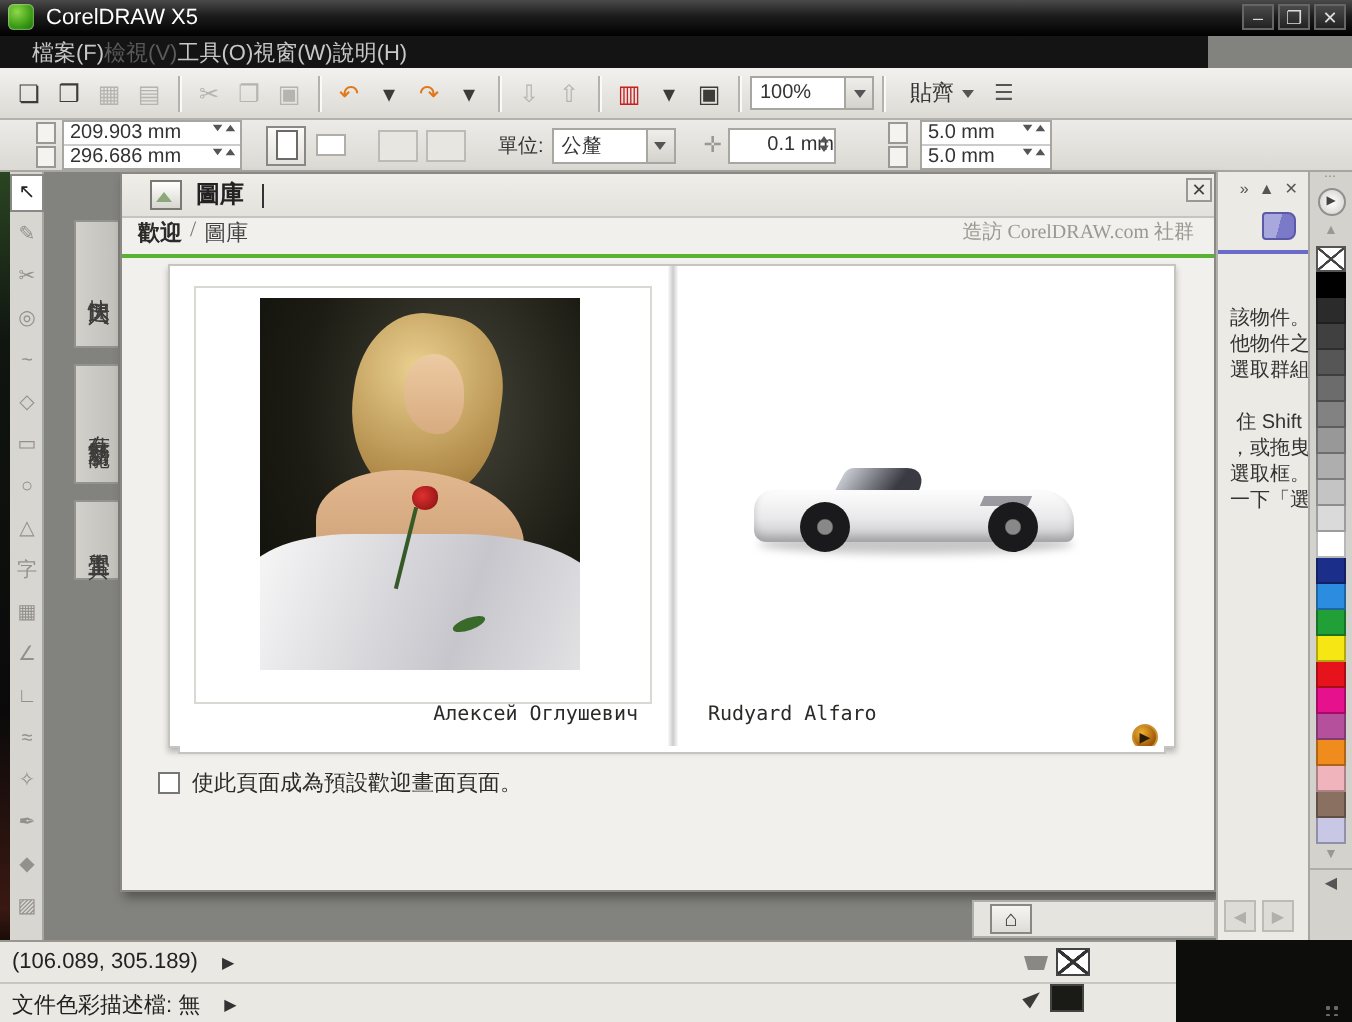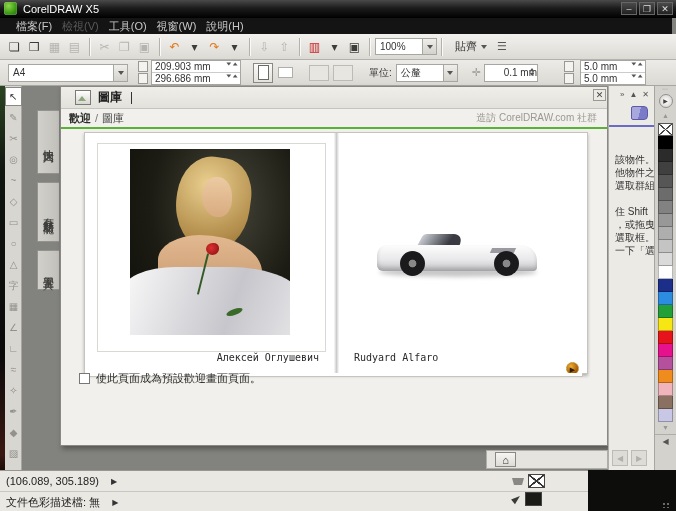--- a/index.html
+++ b/index.html
@@ -8,22 +8,22 @@
   
   .titlebar{position:absolute;left:0;top:0;width:676px;height:18px;
     background:linear-gradient(#4a4a4a,#1c1c1c 45%,#000);color:#fff;}
   .logo{position:absolute;left:4px;top:2px;width:13px;height:13px;border-radius:3px;
     background:radial-gradient(circle at 35% 30%,#8fd84a,#3a9a14 60%,#1e6a08);box-shadow:inset 0 0 1px #fff;}
   .title-text{position:absolute;left:23px;top:0;font-size:11px;font-weight:normal;line-height:18px;}
   .winbtns{position:absolute;right:3px;top:2px;display:flex;gap:2px;}
   .winbtn{width:16px;height:13px;background:linear-gradient(#4a4a4a,#222);border:1px solid #666;
     color:#ddd;font-size:9px;line-height:12px;text-align:center;box-sizing:border-box;}
   
-  .menubar{position:absolute;left:0;top:18px;width:672px;height:16px;background:#141414;
-    display:flex;align-items:center;padding-left:16px;gap:10px;box-sizing:border-box;}
+  .menubar{position:absolute;left:0;top:18px;width:604px;height:16px;background:#141414;
+    display:flex;align-items:center;padding-left:16px;gap:0;box-sizing:border-box;}
   .menu-item{font-size:11px;color:#c8c8c8;}
   .menu-item.dis{color:#5a5a5a;}
   
   .toolbar{position:absolute;left:0;top:34px;width:676px;height:26px;box-sizing:border-box;
     background:linear-gradient(#f2f1ee,#dcdad4);border-bottom:1px solid #b4b2ac;
     display:flex;align-items:center;padding-left:5px;}
   .tbi{width:19px;height:18px;font-size:12px;line-height:18px;text-align:center;color:#3c3c3a;margin-right:1px;}
   .tbi.dis{color:#b6b4ae;}
   .tbi.orange{color:#e07818;}
   .tbi.red{color:#c82020;}
@@ -85,21 +85,21 @@
     border:1px solid #8a8884;box-shadow:2px 3px 5px rgba(0,0,0,.35);box-sizing:border-box;}
   .wtabbar{height:21px;background:linear-gradient(#efeee9,#e3e1db);border-bottom:1px solid #c6c4be;
     display:flex;align-items:center;padding-left:14px;}
   .wtab-icon{width:14px;height:13px;border:1px solid #7a7a74;background:linear-gradient(#fff,#d8d6d0);position:relative;}
   .wtab-icon::after{content:"";position:absolute;left:2px;top:5px;border-left:4px solid transparent;
     border-right:4px solid transparent;border-bottom:5px solid #8aa87a;}
   .wtab-label{font-size:12px;font-weight:bold;color:#222;margin-left:7px;}
   .wcursor{width:1px;height:12px;background:#333;margin-left:9px;}
   .wclose{position:absolute;left:532px;top:2px;width:13px;height:12px;border:1px solid #9a9894;
     background:#eceae5;color:#444;font-size:9px;line-height:10px;text-align:center;box-sizing:border-box;}
-  .wcrumbs{height:18px;display:flex;align-items:center;padding:0 8px;border-bottom:2px solid #58b233;position:relative;}
+  .wcrumbs{height:18px;display:flex;padding:0 8px;border-bottom:2px solid #58b233;position:relative;font-family:Liberation Serif, serif;}
   .crumb-home{font-size:11px;font-weight:bold;color:#2a2a28;}
   .crumb-sep{font-size:11px;color:#777;margin:0 4px;}
   .crumb-cur{font-size:11px;color:#444;}
   .community{position:absolute;right:10px;font-size:10px;color:#9a9890;}
   
   .book{position:absolute;left:23px;top:45px;width:502px;height:240px;background:#fff;
     border:1px solid #c6c4be;box-shadow:0 2px 3px rgba(0,0,0,.25);}
   .book::before{content:"";position:absolute;left:249px;top:0;width:5px;height:100%;
     background:linear-gradient(to right,rgba(0,0,0,.02),rgba(0,0,0,.20) 50%,rgba(0,0,0,.02));}
   .book::after{content:"";position:absolute;left:4px;right:4px;bottom:-4px;height:3px;background:#fff;
@@ -146,21 +146,21 @@
     border-left:2px solid #222;border-bottom:2px solid #222;transform:rotate(-48deg);}
   
   .docker{position:absolute;left:608px;top:86px;width:46px;height:384px;background:#eceae5;
     border-left:1px solid #b0aea8;box-sizing:border-box;}
   .docker-header{height:16px;display:flex;justify-content:flex-end;align-items:center;gap:5px;
     padding-right:5px;color:#555;font-size:8px;}
   .hints-icon{width:15px;height:12px;margin:4px 6px 0 auto;border:1px solid #5a5aa8;border-radius:2px 4px 4px 2px;
     background:linear-gradient(105deg,#a8a8dc 50%,#7a7ac8 50%);}
   .docker-underline{height:2px;background:#6a6ac8;margin-top:5px;}
   .hint-lines{margin-top:26px;padding-left:6px;font-size:10px;line-height:13px;color:#333;
-    white-space:nowrap;overflow:hidden;}
+    white-space:nowrap;overflow:hidden;text-align:center;}
   .hint-line{min-height:13px;}
   
   .palette{position:absolute;left:654px;top:86px;width:22px;height:384px;background:#d4d2cd;
     border-left:1px solid #a8a6a0;box-sizing:border-box;}
   .pal-grip{height:7px;text-align:center;color:#888;font-size:6px;line-height:6px;letter-spacing:1px;}
   .pal-flyout{width:14px;height:14px;margin:1px auto 2px;border-radius:50%;border:1px solid #909090;
     background:radial-gradient(#fff,#cfcdc8);font-size:6px;color:#444;text-align:center;line-height:13px;box-sizing:border-box;}
   .pal-up,.pal-down{height:12px;text-align:center;color:#9a9894;font-size:7px;line-height:12px;}
   .pal-none{width:15px;height:13px;margin:1px auto 0;background:#fff;border:1px solid #555;box-sizing:border-box;
     background-image:linear-gradient(to top right,transparent 46%,#444 47%,#444 53%,transparent 54%),
@@ -276,26 +276,20 @@
     </div>
     <div class="sep"></div>
     <div class="snap">
       <span>貼齊</span>
       <span class="tri-d"></span>
     </div>
     <div class="opt-icon">☰</div>
   </div>
 
   <div class="propbar">
-    <div class="combo paper-combo">
-      <span>A4</span>
-      <span class="caret-box">
-          <span class="tri-d"></span>
-        </span>
-    </div>
     <div class="minipages">
       <div class="minipage"></div>
       <div class="minipage"></div>
     </div>
     <div class="sizebox">
       <div class="sizerow">
         <span>209.903 mm</span>
         <span class="steppers">
             <span class="tri-d"></span>
             <span class="tri-u"></span>
@@ -447,21 +441,21 @@
         <div class="windshield"></div>
         <div class="car-body"></div>
         <div class="car-intake"></div>
         <div class="wheel front"></div>
         <div class="wheel rear"></div>
       </div>
       <div class="cap cap-right">Rudyard Alfaro</div>
       <div class="next-btn">▶</div>
     </div>
 
-    <div class="cbrow" style="top:284px;">
+    <div class="cbrow" style="top:297px;">
       <span class="cbbox"></span>
       <span>使此頁面成為預設歡迎畫面頁面。</span>
     </div>
   </div>
 
   <div class="docker">
     <div class="docker-header">
       <span>»</span>
       <span>▲</span>
       <span>✕</span>

